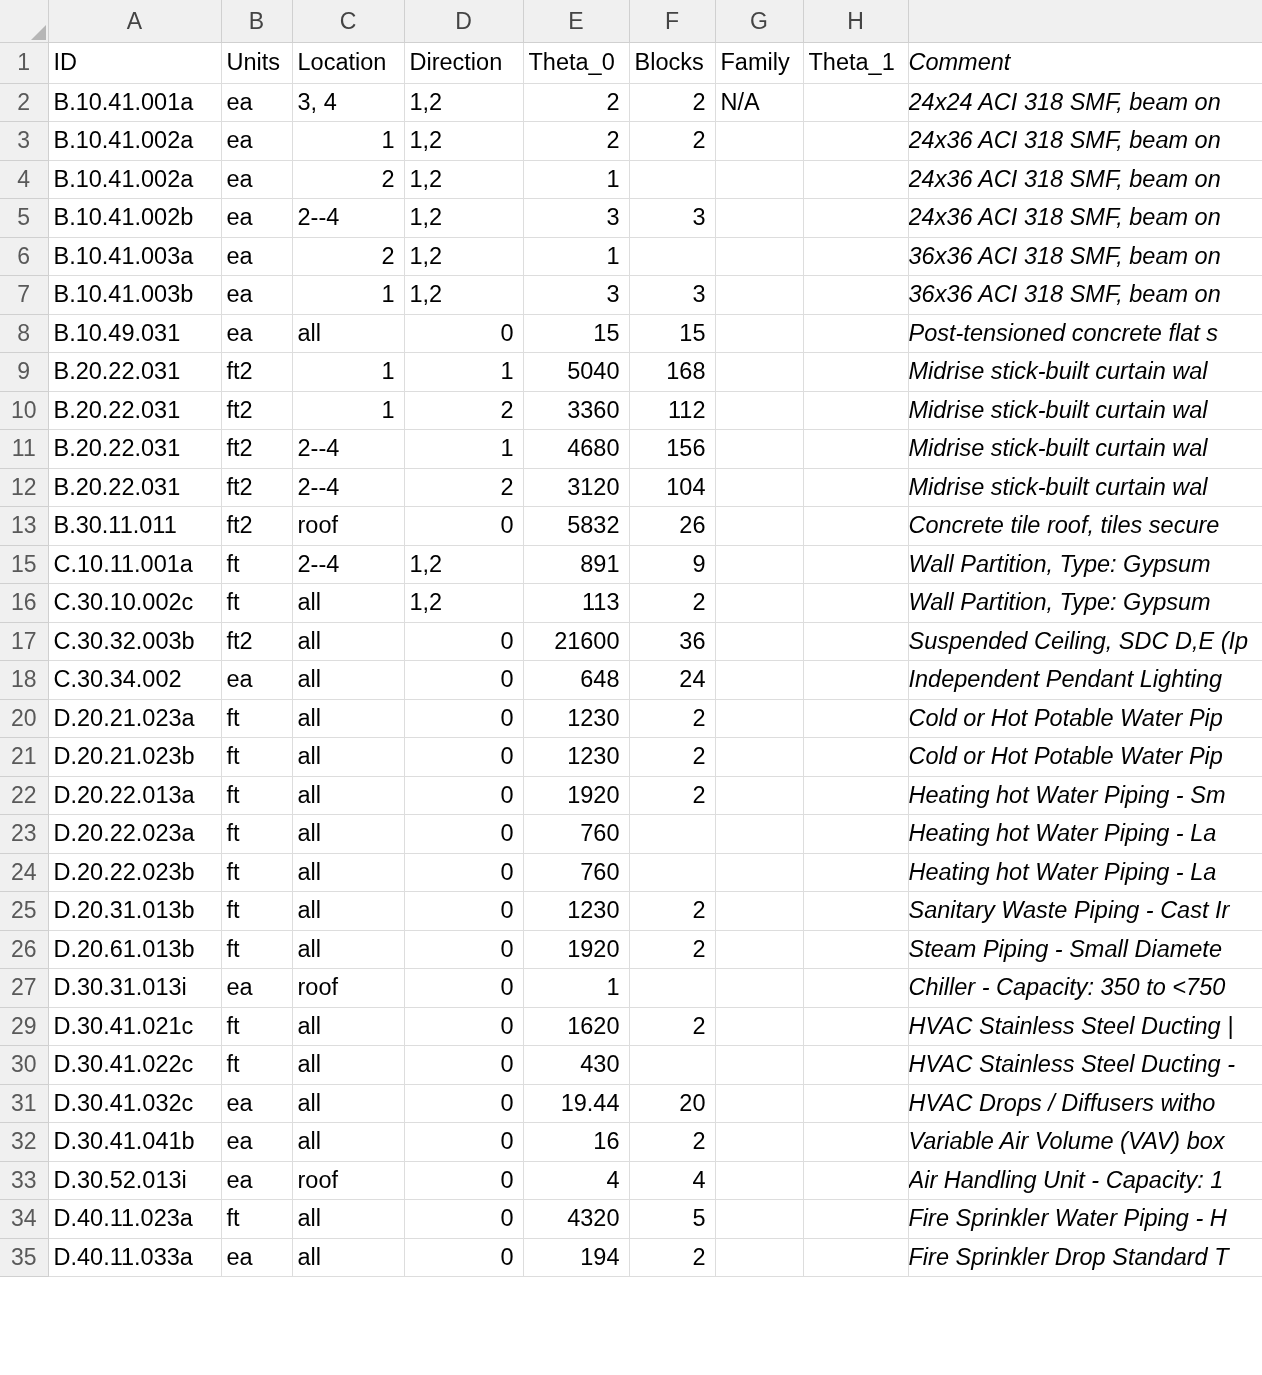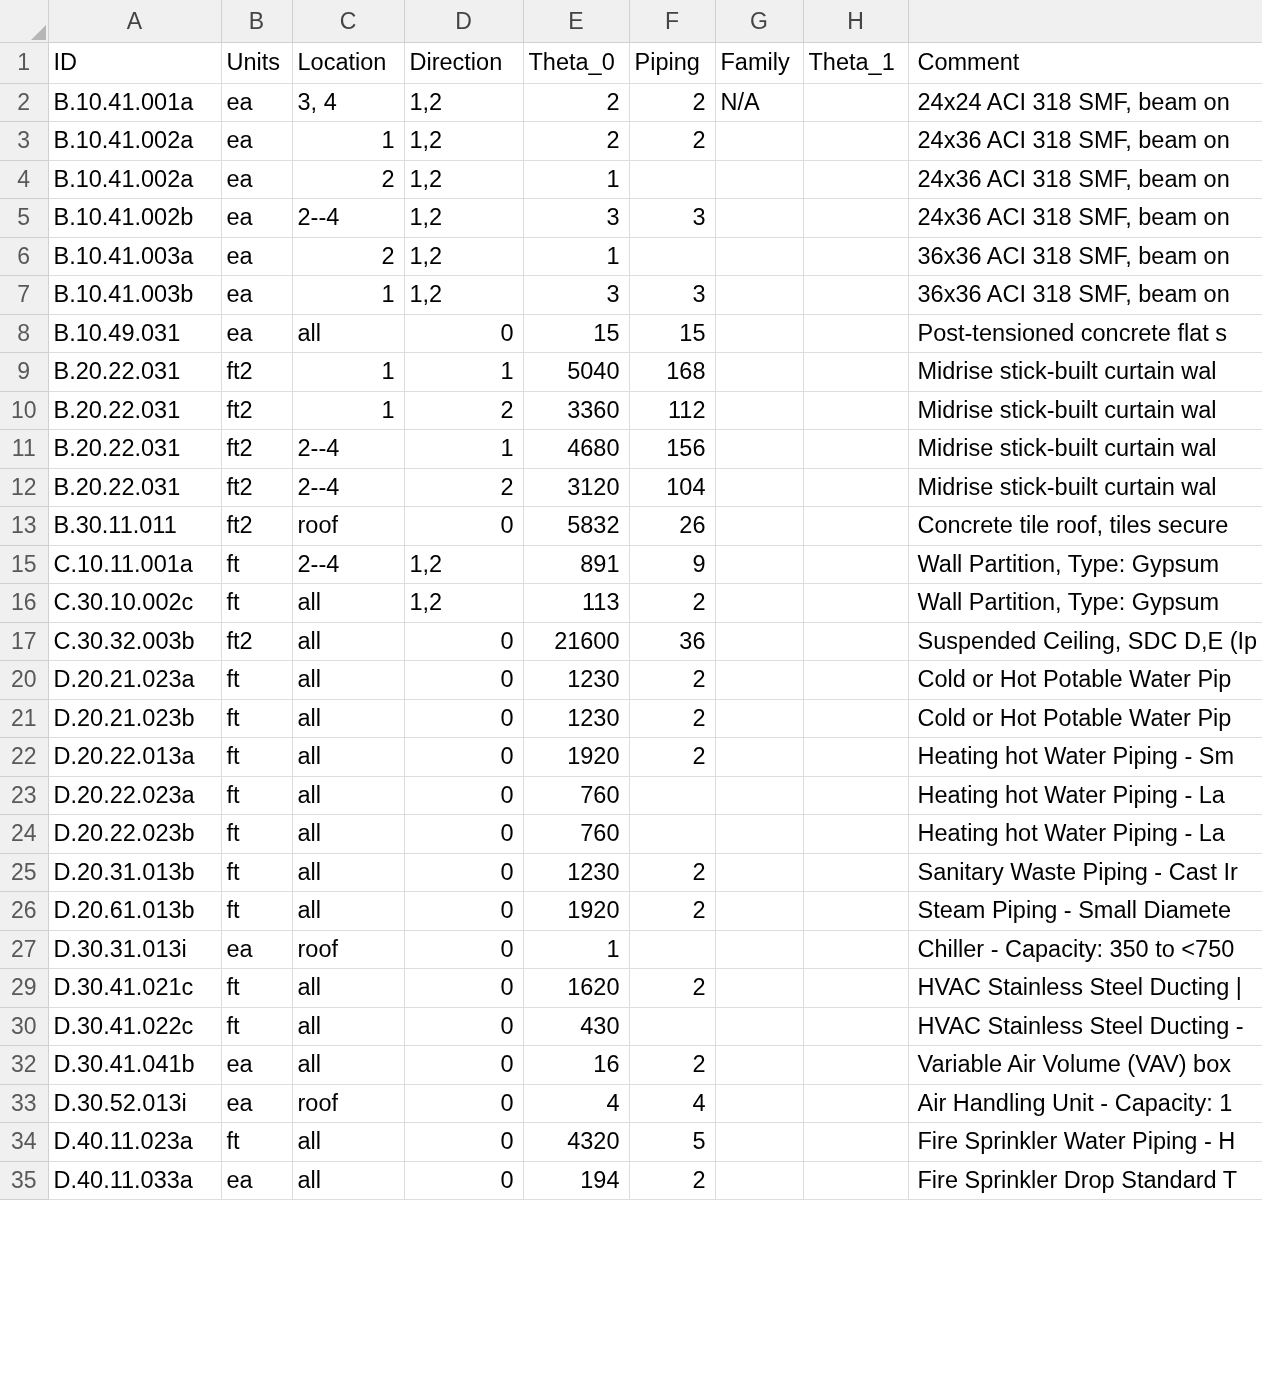--- a/index.html
+++ b/index.html
@@ -76,21 +76,21 @@
     border-bottom: 1px solid #dddddd;
     padding: 0 4px 0 5px;
     vertical-align: middle;
     white-space: nowrap;
     overflow: hidden;
     background: #ffffff;
     height: 38px;
   }
   td.num  { text-align: right;  padding-right: 9px; }
   td.txt  { text-align: left; }
-  td.cmt  { border-right: none; padding-left: 9px; }
+  td.cmt  { border-right: none; padding-left: 0; font-style: italic; }
 
   tr.datarow { height: 38.5px; }
   tr.hdrrow  { height: 41px; }
 
   
   col.c-rh { width: 48px; }
   col.c-a  { width: 173px; }
   col.c-b  { width: 71px; }
   col.c-c  { width: 112px; }
   col.c-d  { width: 119px; }
@@ -134,21 +134,21 @@
       </tr>
     </thead>
     <tbody id="grid-body">
         <tr class="hdrrow">
           <td class="rowhead">1</td>
           <td class="cell  txt">ID</td>
           <td class="cell  txt">Units</td>
           <td class="cell  txt">Location</td>
           <td class="cell  txt">Direction</td>
           <td class="cell  txt">Theta_0</td>
-          <td class="cell  txt">Piping</td>
+          <td class="cell  txt">Blocks</td>
           <td class="cell  txt">Family</td>
           <td class="cell  txt">Theta_1</td>
           <td class="cell cmt txt">Comment</td>
         </tr>
         <tr class="datarow">
           <td class="rowhead">2</td>
           <td class="cell  txt">B.10.41.001a</td>
           <td class="cell  txt">ea</td>
           <td class="cell  txt">3, 4</td>
           <td class="cell  txt">1,2</td>
@@ -320,20 +320,32 @@
           <td class="cell  txt">ft2</td>
           <td class="cell  txt">all</td>
           <td class="cell  num">0</td>
           <td class="cell  num">21600</td>
           <td class="cell  num">36</td>
           <td class="cell  txt"></td>
           <td class="cell  txt"></td>
           <td class="cell cmt txt">Suspended Ceiling, SDC D,E (Ip</td>
         </tr>
         <tr class="datarow">
+          <td class="rowhead">18</td>
+          <td class="cell  txt">C.30.34.002</td>
+          <td class="cell  txt">ea</td>
+          <td class="cell  txt">all</td>
+          <td class="cell  num">0</td>
+          <td class="cell  num">648</td>
+          <td class="cell  num">24</td>
+          <td class="cell  txt"></td>
+          <td class="cell  txt"></td>
+          <td class="cell cmt txt">Independent Pendant Lighting</td>
+        </tr>
+        <tr class="datarow">
           <td class="rowhead">20</td>
           <td class="cell  txt">D.20.21.023a</td>
           <td class="cell  txt">ft</td>
           <td class="cell  txt">all</td>
           <td class="cell  num">0</td>
           <td class="cell  num">1230</td>
           <td class="cell  num">2</td>
           <td class="cell  txt"></td>
           <td class="cell  txt"></td>
           <td class="cell cmt txt">Cold or Hot Potable Water Pip</td>
@@ -438,20 +450,32 @@
           <td class="rowhead">30</td>
           <td class="cell  txt">D.30.41.022c</td>
           <td class="cell  txt">ft</td>
           <td class="cell  txt">all</td>
           <td class="cell  num">0</td>
           <td class="cell  num">430</td>
           <td class="cell  num"></td>
           <td class="cell  txt"></td>
           <td class="cell  txt"></td>
           <td class="cell cmt txt">HVAC Stainless Steel Ducting -</td>
+        </tr>
+        <tr class="datarow">
+          <td class="rowhead">31</td>
+          <td class="cell  txt">D.30.41.032c</td>
+          <td class="cell  txt">ea</td>
+          <td class="cell  txt">all</td>
+          <td class="cell  num">0</td>
+          <td class="cell  num">19.44</td>
+          <td class="cell  num">20</td>
+          <td class="cell  txt"></td>
+          <td class="cell  txt"></td>
+          <td class="cell cmt txt">HVAC Drops / Diffusers witho</td>
         </tr>
         <tr class="datarow">
           <td class="rowhead">32</td>
           <td class="cell  txt">D.30.41.041b</td>
           <td class="cell  txt">ea</td>
           <td class="cell  txt">all</td>
           <td class="cell  num">0</td>
           <td class="cell  num">16</td>
           <td class="cell  num">2</td>
           <td class="cell  txt"></td>

